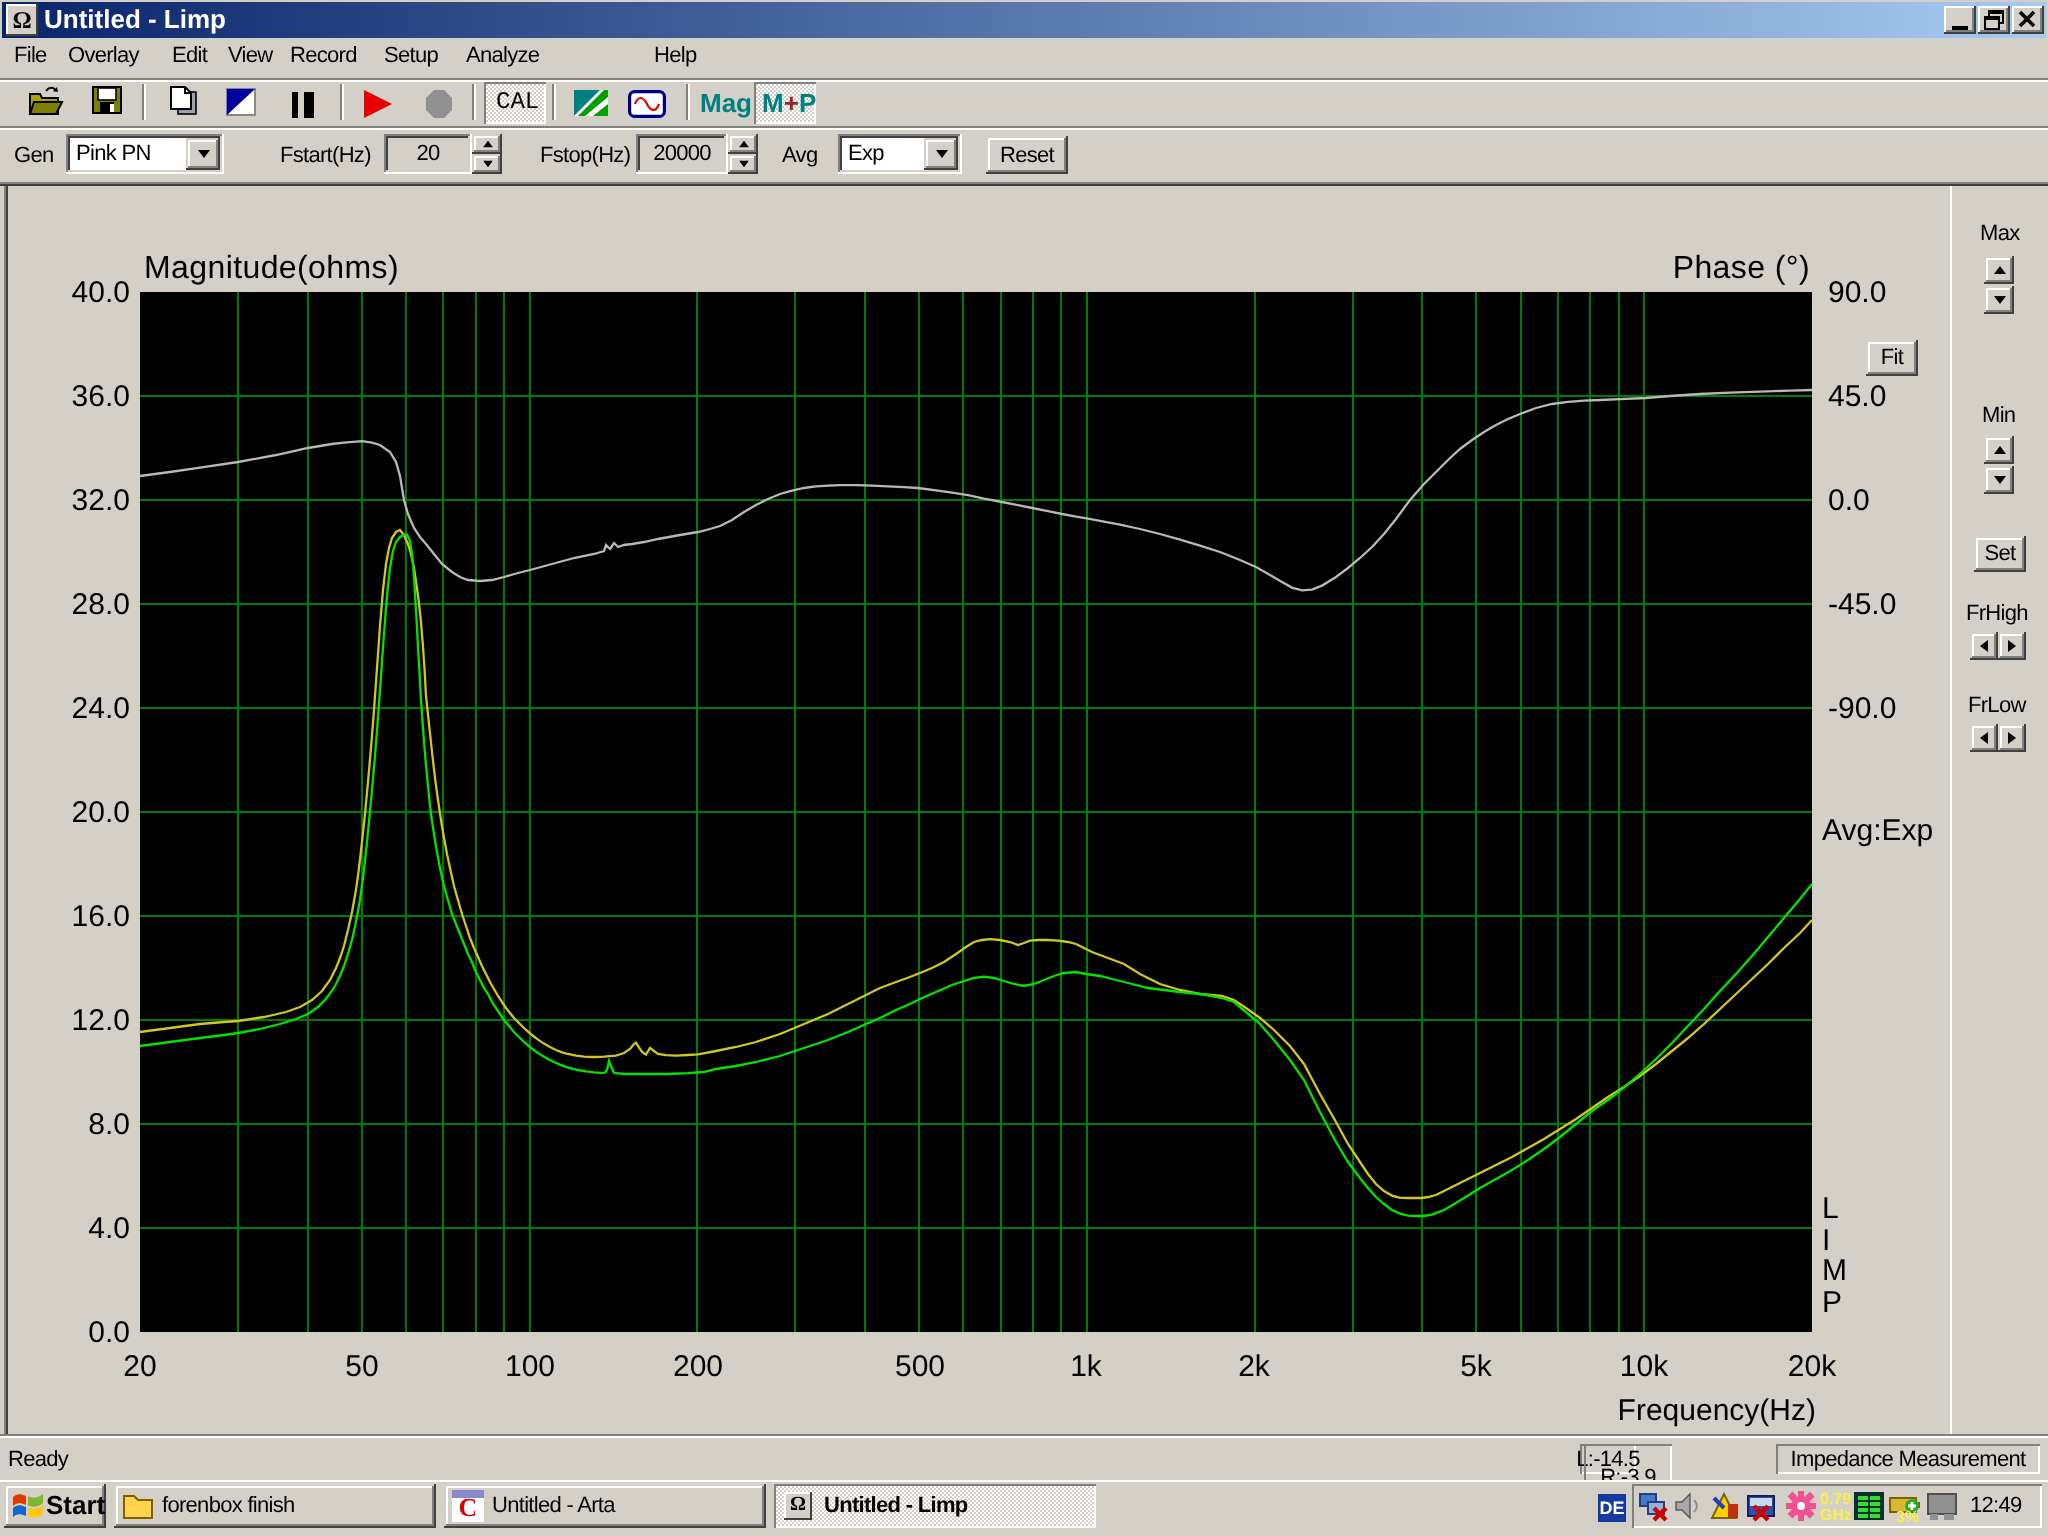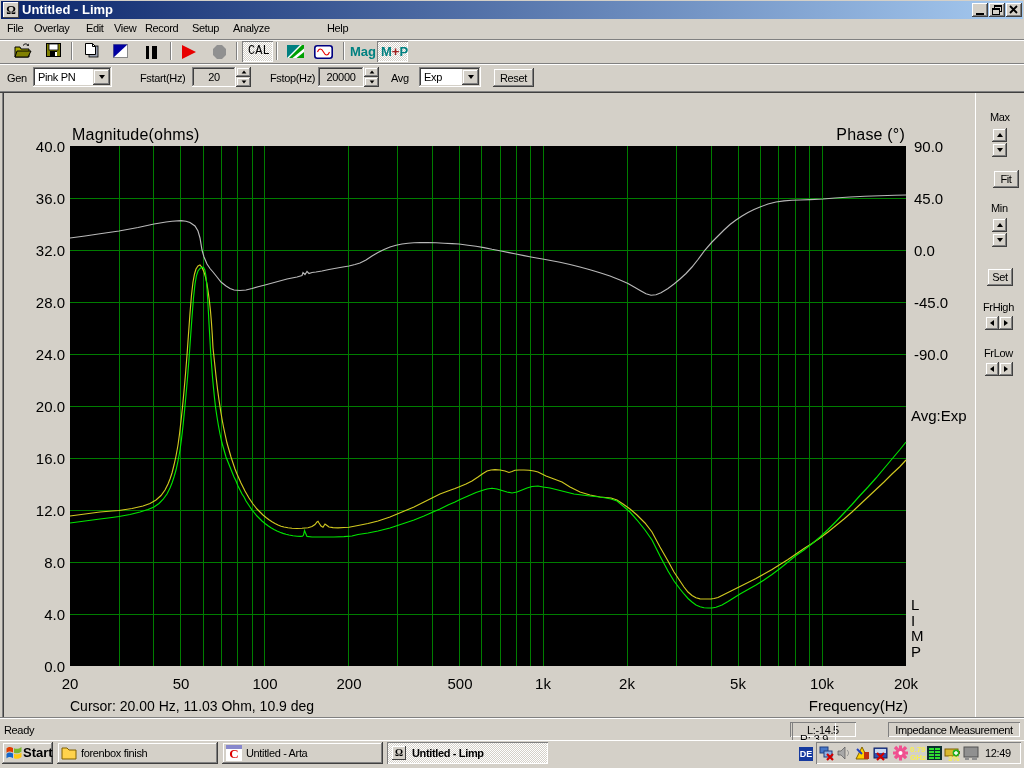--- a/index.html
+++ b/index.html
@@ -234,37 +234,36 @@
 <div class="ab t15" style="left:30px;top:675px;width:80px;text-align:center;">20</div>
     <div class="ab t15" style="left:141px;top:675px;width:80px;text-align:center;">50</div>
     <div class="ab t15" style="left:225px;top:675px;width:80px;text-align:center;">100</div>
     <div class="ab t15" style="left:309px;top:675px;width:80px;text-align:center;">200</div>
     <div class="ab t15" style="left:420px;top:675px;width:80px;text-align:center;">500</div>
     <div class="ab t15" style="left:503px;top:675px;width:80px;text-align:center;">1k</div>
     <div class="ab t15" style="left:587px;top:675px;width:80px;text-align:center;">2k</div>
     <div class="ab t15" style="left:698px;top:675px;width:80px;text-align:center;">5k</div>
     <div class="ab t15" style="left:782px;top:675px;width:80px;text-align:center;">10k</div>
     <div class="ab t15" style="left:866px;top:675px;width:80px;text-align:center;">20k</div>
-<div class="ab t14" style="left:70px;top:698px;">Cursor: 20.00 Hz, 11.03 Ohm, 10.9 deg</div>
 <div class="ab t15" style="right:116px;top:697px;">Frequency(Hz)</div>
 <div class="ab t15" style="left:911px;top:407px;">Avg:Exp</div>
 <div class="ab t15" style="left:911px;top:596px;">L</div>
     <div class="ab t15" style="left:911px;top:612px;">I</div>
     <div class="ab t15" style="left:911px;top:627px;">M</div>
     <div class="ab t15" style="left:911px;top:643px;">P</div>
 
 <div class="ab" style="left:975px;top:93px;width:1px;height:624px;background:#fff;"></div>
 <div class="ab t11" style="left:990px;top:111px;">Max</div>
 <div class="ab raised1 cc" style="left:992px;top:128px;width:15px;height:14px;">
       <div class="arrowup"></div>
     </div>
 <div class="ab raised1 cc" style="left:992px;top:143px;width:15px;height:14px;">
       <div class="arrowdn"></div>
     </div>
-<div class="ab raised1 t11 cc" style="left:993px;top:170px;width:26px;height:18px;">Fit</div>
+<div class="ab raised1 t11 cc" style="left:933px;top:170px;width:26px;height:18px;">Fit</div>
 <div class="ab t11" style="left:991px;top:202px;">Min</div>
 <div class="ab raised1 cc" style="left:992px;top:218px;width:15px;height:14px;">
       <div class="arrowup"></div>
     </div>
 <div class="ab raised1 cc" style="left:992px;top:233px;width:15px;height:14px;">
       <div class="arrowdn"></div>
     </div>
 <div class="ab raised1 t11 cc" style="left:987px;top:268px;width:26px;height:18px;">Set</div>
 <div class="ab t11" style="left:983px;top:301px;">FrHigh</div>
 <div class="ab raised1 cc" style="left:985px;top:316px;width:14px;height:14px;">
@@ -277,21 +276,21 @@
 <div class="ab raised1 cc" style="left:985px;top:362px;width:14px;height:14px;">
       <div class="arrowlf"></div>
     </div>
 <div class="ab raised1 cc" style="left:999px;top:362px;width:14px;height:14px;">
       <div class="arrowrt"></div>
     </div>
 
 <div class="ab" style="left:0;top:717px;width:1024px;height:1px;background:#808080;"></div>
 <div class="ab" style="left:0;top:718px;width:1024px;height:1px;background:#fff;"></div>
 <div class="ab t11" style="left:4px;top:724px;">Ready</div>
-<div class="ab panel1 t11 cc" style="left:790px;top:722px;width:66px;height:15px;">L:-14.5</div>
+<div class="ab panel1 t11 cc" style="left:790px;top:722px;width:28px;height:15px;">L:-14.5</div>
 <div class="ab panel1 t11 cc" style="left:792px;top:722px;width:44px;height:33px;">R:-3.9</div>
 <div class="ab panel1 t11 cc" style="left:888px;top:722px;width:132px;height:15px;">Impedance Measurement</div>
 
 <div class="ab" style="left:0;top:740px;width:1024px;height:28px;background:#d4d0c8;"></div>
 <div class="ab" style="left:0;top:740px;width:1024px;height:1px;background:#fff;"></div>
 <div class="ab raised1" style="left:2px;top:742px;width:51px;height:22px;">
   <svg class="ab" style="left:4px;top:3px;" width="16" height="15" viewBox="0 0 16 15">
     <path d="M0.5 3.5 C2 2 4 1.5 7 3 L7 7.5 C4 6 2 6.5 0.5 8 Z" fill="#e03c00"></path>
     <path d="M8 3.3 C10.5 4.3 13 4 15.5 2 L15.5 6.5 C13 8.5 10.5 8.8 8 7.8 Z" fill="#7cb82c"></path>
     <path d="M0.5 9 C2 7.5 4 7 7 8.5 L7 13 C4 11.5 2 12 0.5 13.5 Z" fill="#1466c8"></path>

